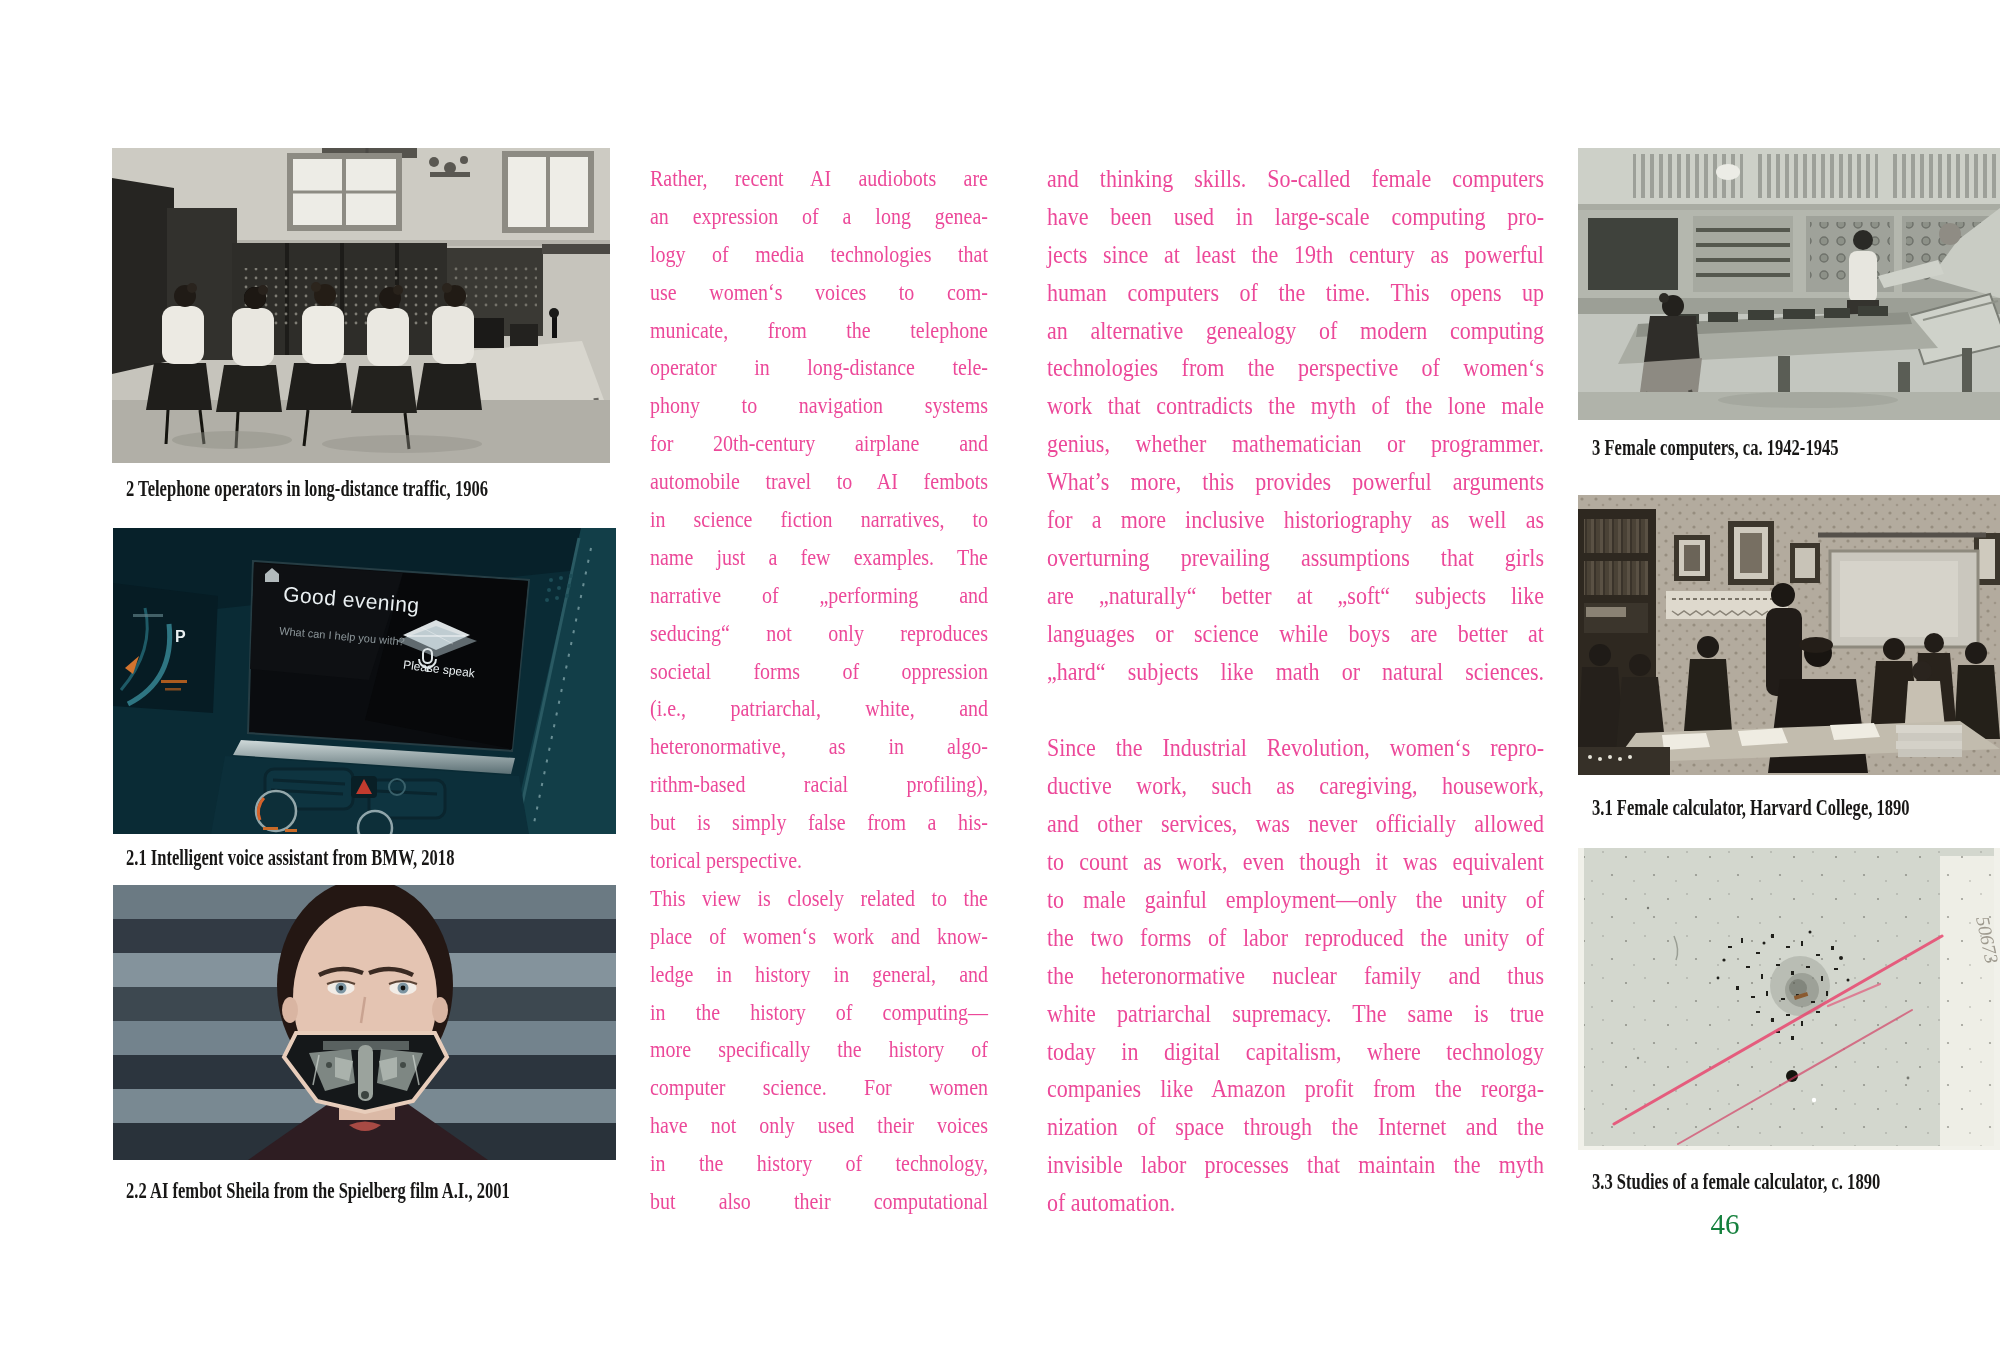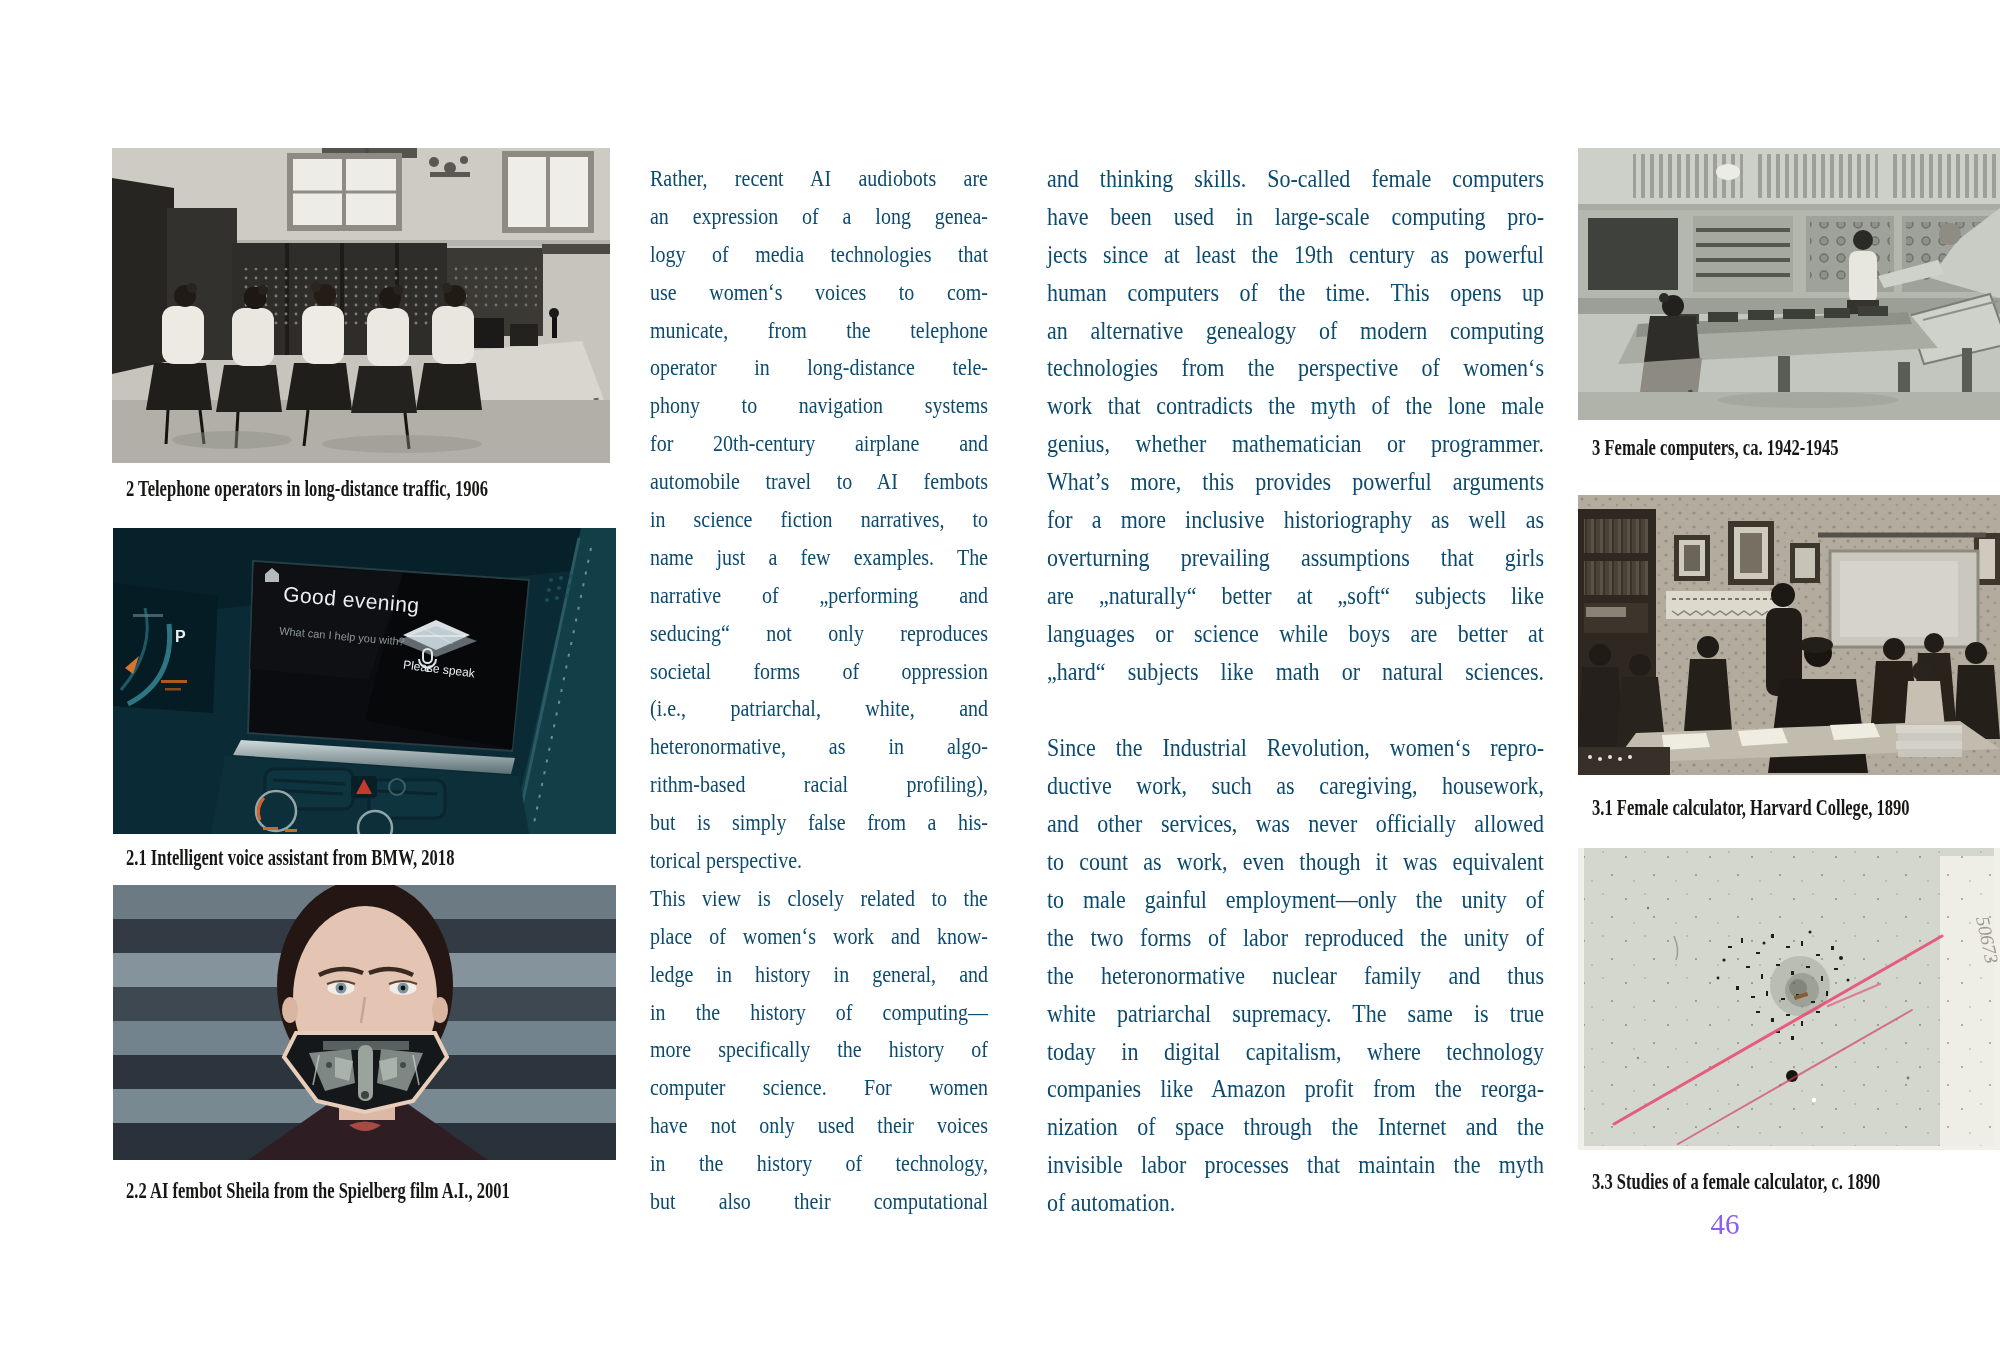--- a/index.html
+++ b/index.html
@@ -3,29 +3,29 @@
 <meta charset="utf-8">
 <style>
   html,body{margin:0;padding:0;}
   body{width:2000px;height:1352px;position:relative;background:#ffffff;
        font-family:"Liberation Serif", serif;overflow:hidden;}
   .page{position:absolute;inset:0;background:#fff;}
   .fig{position:absolute;overflow:hidden;background:#c8c8c2;}
   .fig svg{display:block;}
   .cap{position:absolute;font-weight:700;font-size:23px;line-height:30px;color:#181716;
        white-space:nowrap;transform:scaleX(0.72);transform-origin:0 0;}
-  .col{position:absolute;top:160px;color:#0c4a6e;}
+  .col{position:absolute;top:160px;color:#ec4899;}
   .tl{height:37.9px;line-height:37.9px;text-align:justify;text-align-last:justify;
       transform-origin:0 0;overflow:visible;}
   .c1{width:406px;font-size:24px;transform:scaleX(0.8325);}
   .c2{width:565px;font-size:25px;transform:scaleX(0.8796);}
   .end{text-align-last:left;}
   .para2{margin-top:39px;}
   .pagenum{position:absolute;left:1690px;top:1208px;width:70px;text-align:center;
-       font-size:29px;color:#8b5cf6;}
+       font-size:29px;color:#15803d;}
   .bmwtxt{position:absolute;font-family:"Liberation Sans", sans-serif;color:#e9eff1;white-space:nowrap;}
 </style>
 </head>
 <body>
 
 <div class="page">
 
   <div class="fig" style="left:112px;top:148px;width:498px;height:315px;">
     <svg viewBox="0 0 498 315" width="498" height="315">
       <defs>

